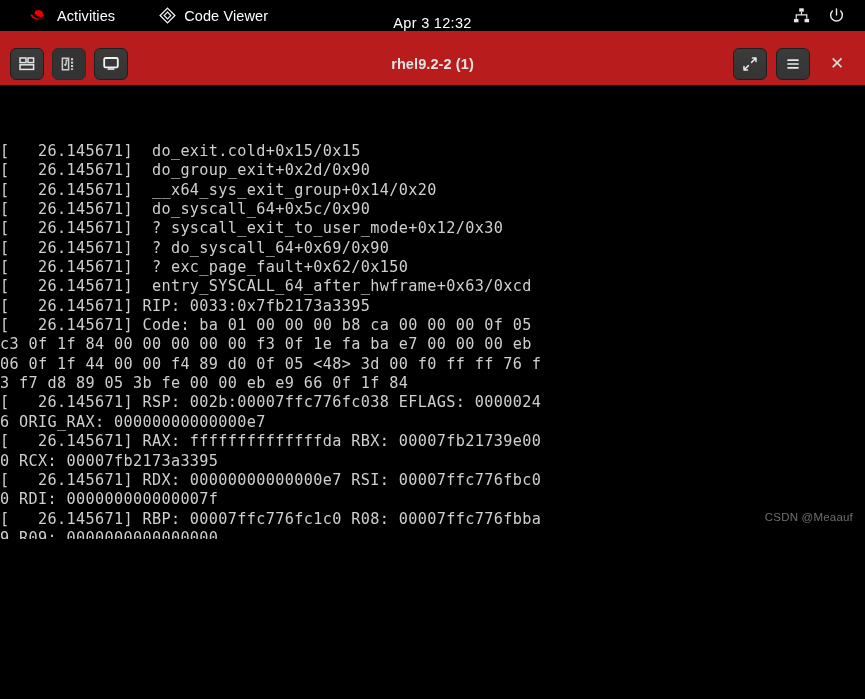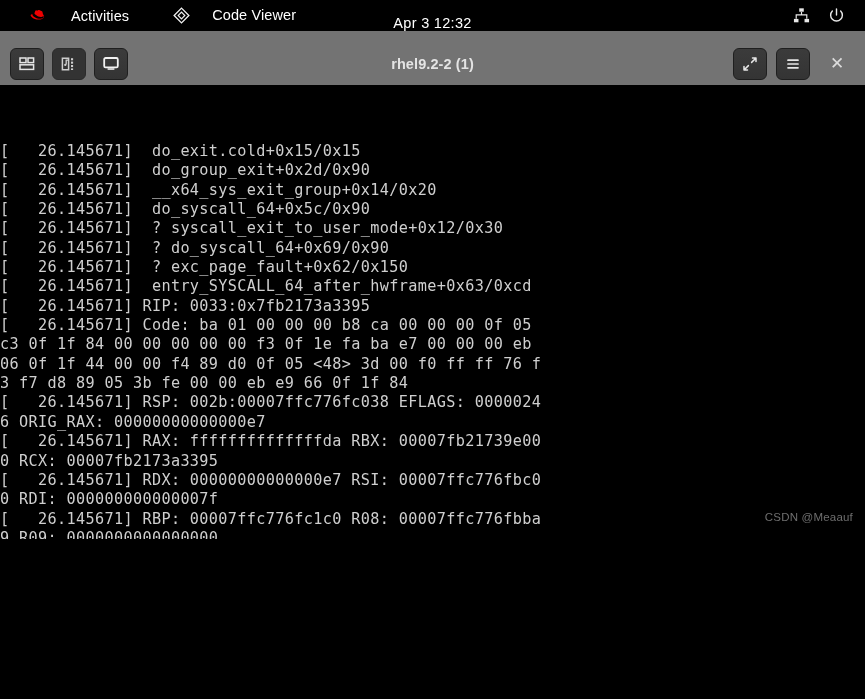--- a/index.html
+++ b/index.html
@@ -25,22 +25,22 @@
     background: #000000;
     display: flex;
     align-items: center;
     box-sizing: border-box;
     padding: 0 12px;
     color: #ffffff;
     font-size: 14.5px;
   }
   .tb-group {
     display: flex;
-    align-items: flex-start;
-    gap: 22px;
+    align-items: center;
+    gap: 8px;
     padding: 2px 8px;
     border-radius: 5px;
     cursor: default;
   }
   .tb-activities { margin-left: 10px; }
   .tb-app { margin-left: 28px; }
   .tb-label { white-space: nowrap; letter-spacing: .1px; }
   .redhat-logo { width: 19px; height: 15px; display: block; }
   .app-diamond { width: 17px; height: 17px; display: block; }
 
@@ -72,21 +72,21 @@
     padding-right: 8px;
   }
   .sys-icon { width: 17px; height: 17px; display: block; }
 
   
   .titlebar {
     position: absolute;
     top: 31px; left: 0;
     width: 865px;
     height: 66px;
-    background: #737373;
+    background: #b91c1c;
     border-bottom: 1px solid #1c1c1c;
     box-sizing: border-box;
     display: flex;
     align-items: center;
     padding: 0 10px;
   }
   .tbar-left { display: flex; align-items: center; gap: 8px; }
   .tbtn {
     width: 34px; height: 32px;
     border-radius: 6px;

